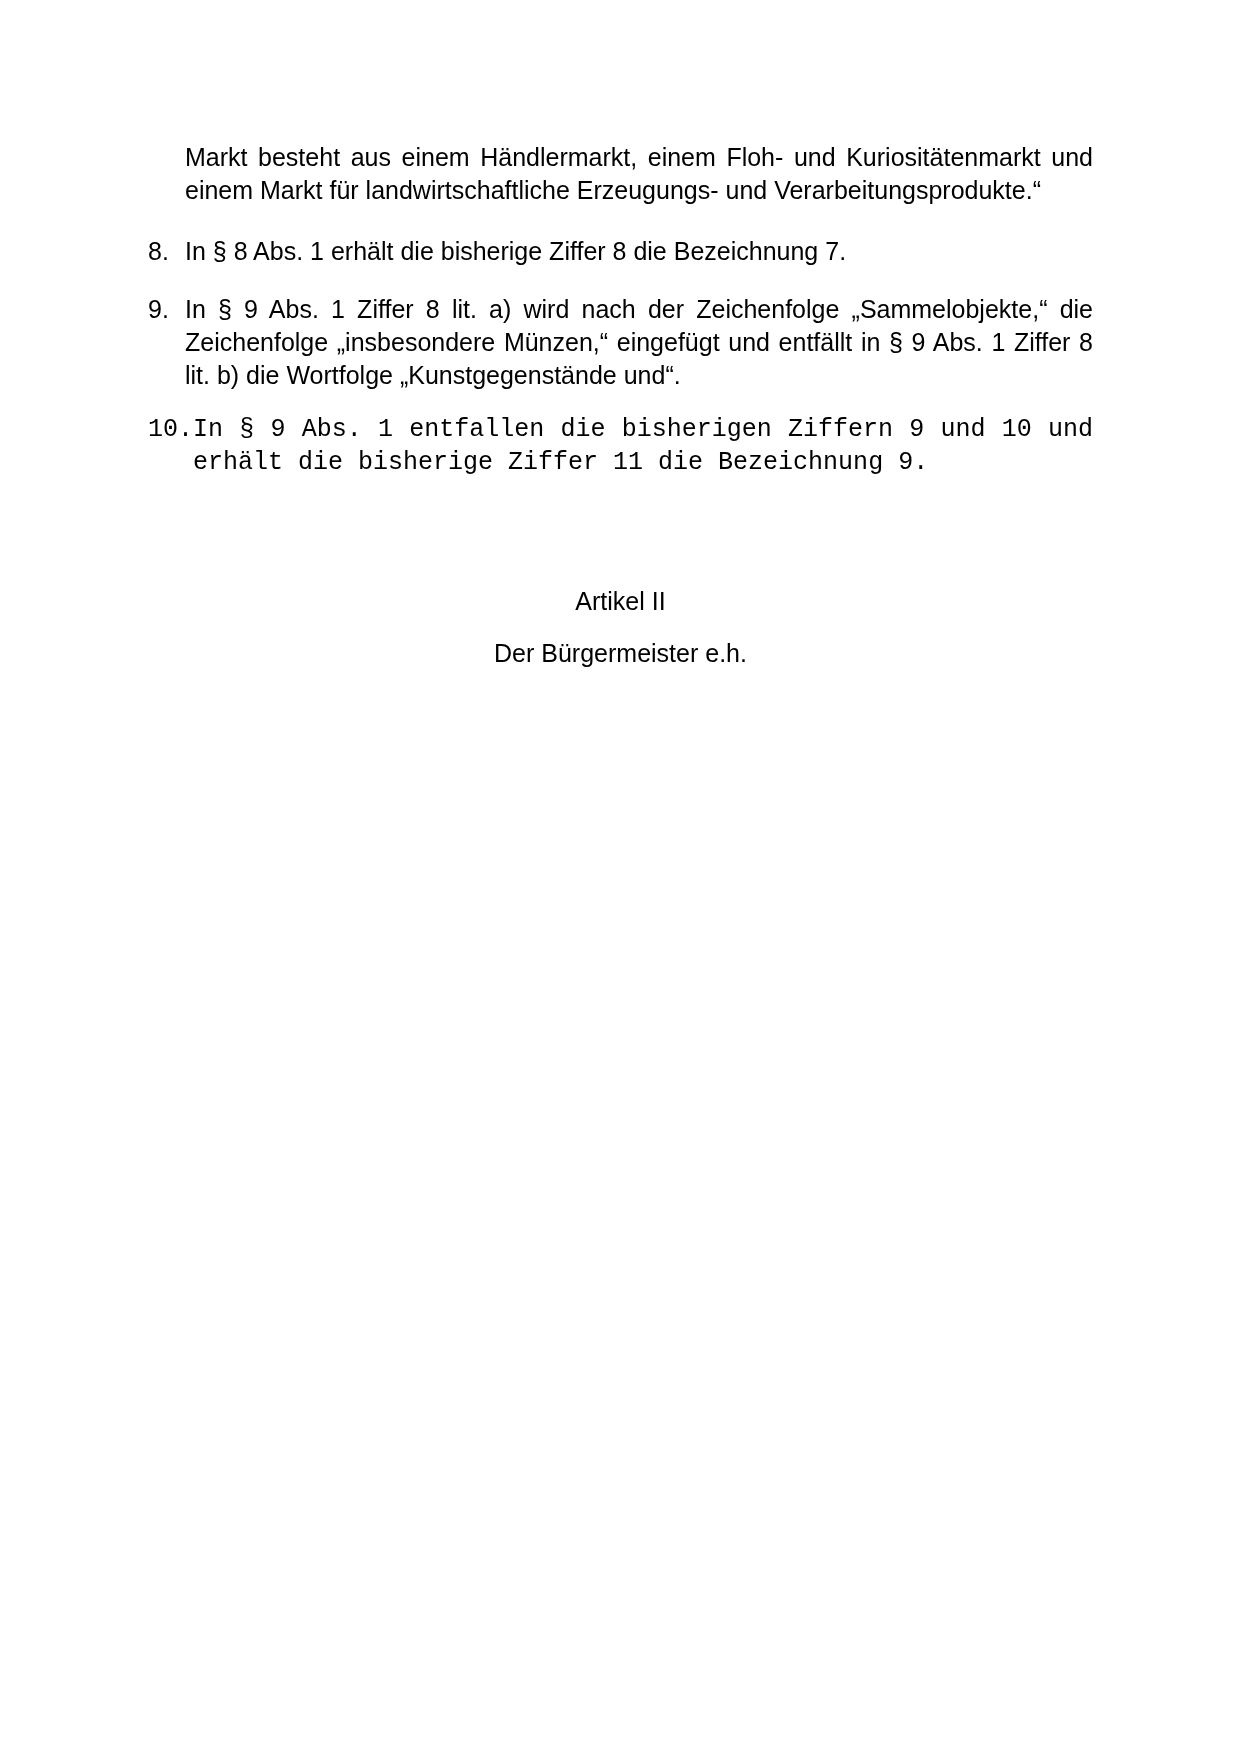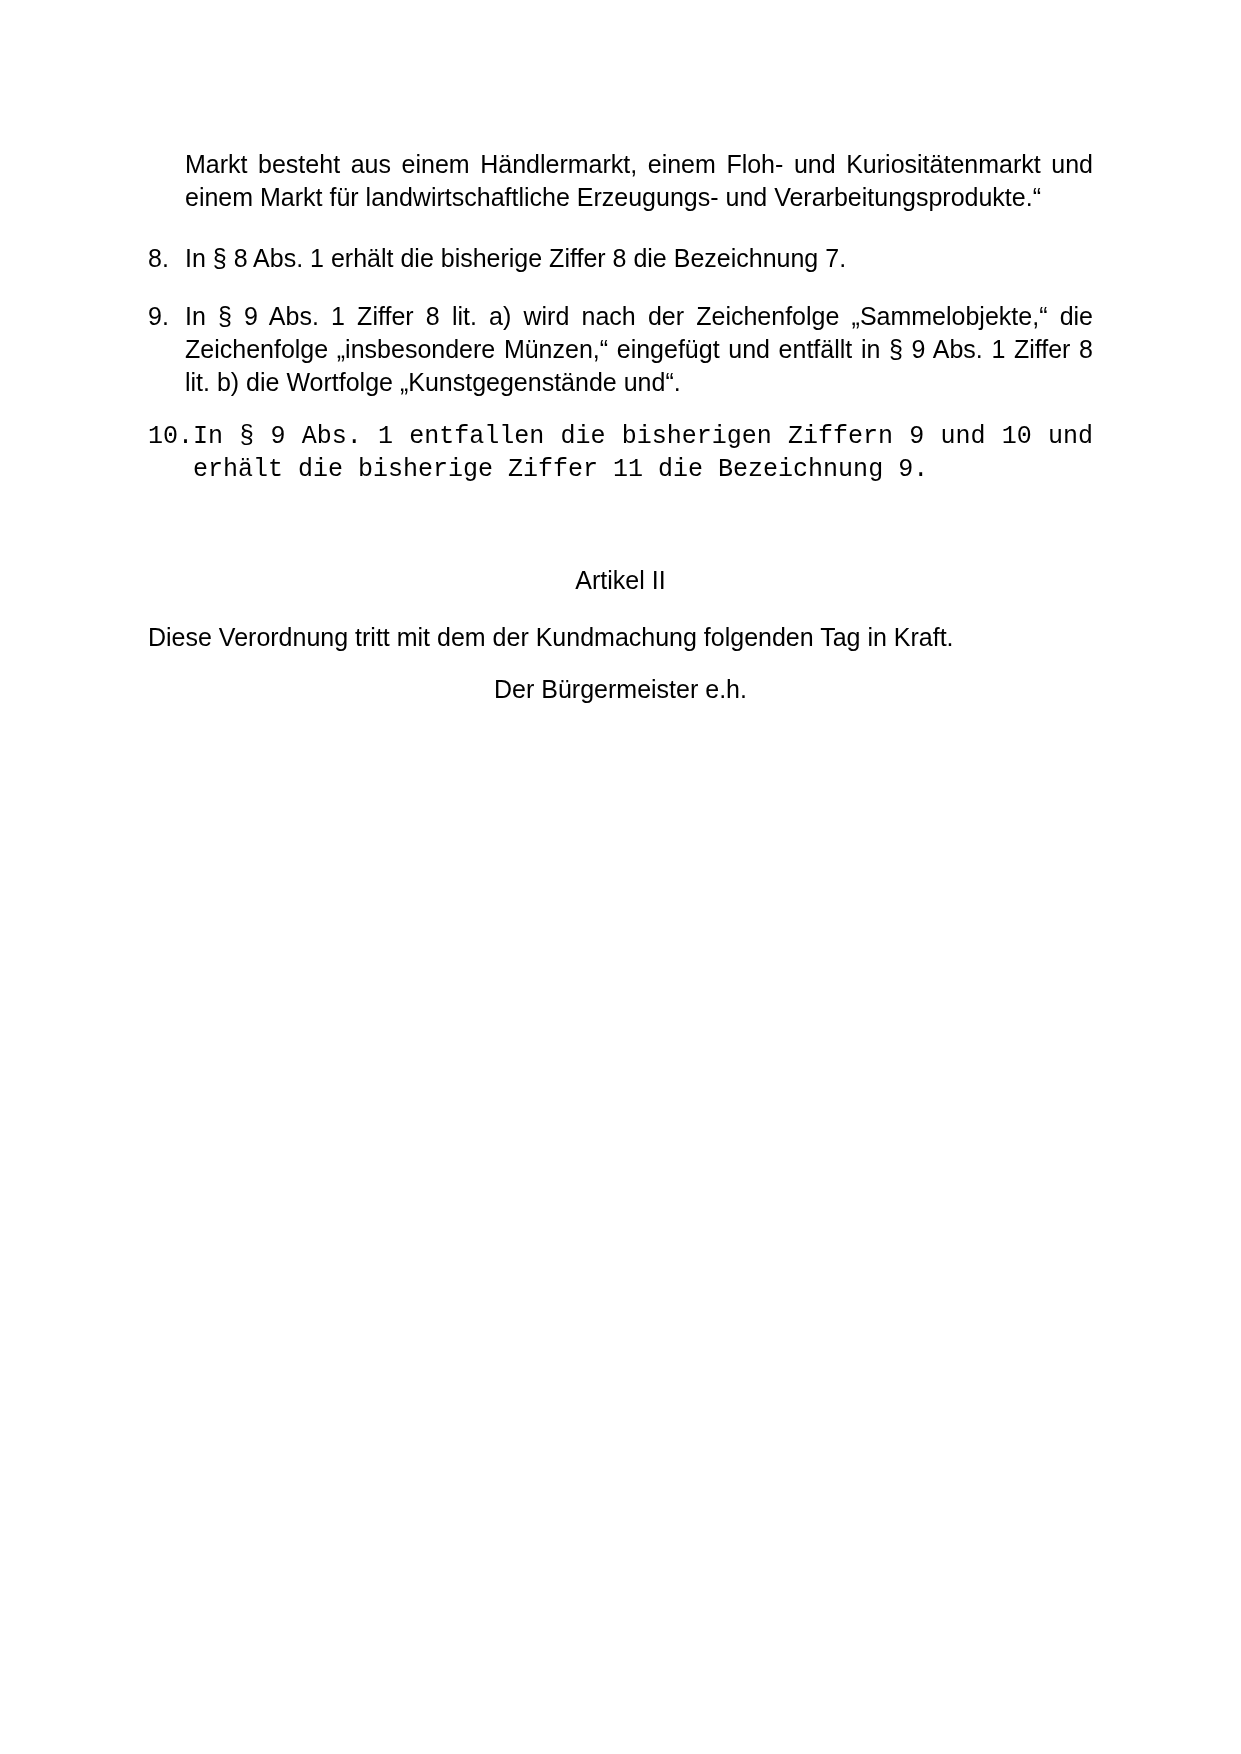--- a/index.html
+++ b/index.html
@@ -12,21 +12,21 @@
     background: #ffffff;
     color: #000000;
     font-family: "Liberation Sans", "DejaVu Sans", sans-serif;
     font-size: 25px;
     line-height: 33px;
     overflow: hidden;
   }
   .content {
     position: absolute;
     left: 148px;
-    top: 148px;
+    top: 141px;
     width: 945px;
   }
   .intro-paragraph {
     margin-left: 37px;
     text-align: justify;
   }
   .list-item {
     display: flex;
     text-align: justify;
   }
@@ -35,21 +35,21 @@
     text-align: left;
   }
   .list-item .body {
     flex: 1 1 auto;
     text-align: justify;
   }
   .item-8  { margin-top: 28px; }
   .item-9  { margin-top: 25px; }
   .item-10 { margin-top: 21px; font-family: Liberation Mono, monospace; }
   .article-heading {
-    margin-top: 78px;
+    margin-top: 106px;
     text-align: center;
   }
   .effective-clause {
     margin-top: 24px;
     text-align: left;
   }
   .sig-line1 {
     margin-top: 54px;
     text-align: center;
   }
@@ -76,19 +76,18 @@
       <span class="body">In § 9 Abs. 1 Ziffer 8 lit. a) wird nach der Zeichenfolge „Sammelobjekte,“ die Zeichenfolge „insbesondere Münzen,“ eingefügt und entfällt in § 9 Abs. 1 Ziffer 8 lit. b) die Wortfolge „Kunstgegenstände und“.</span>
     </div>
 
     <div class="list-item item-10">
       <span class="num">10.</span>
       <span class="body">In § 9 Abs. 1 entfallen die bisherigen Ziffern 9 und 10 und erhält die bisherige Ziffer 11 die Bezeichnung 9.</span>
     </div>
 
     <p class="article-heading">Artikel II</p>
 
-    <p class="effective-clause">Diese Verordnung tritt mit dem der Kundmachung folgenden Tag in Kraft.</p>
 
 
     <p class="sig-line2">Der Bürgermeister e.h.</p>
 
   </div>
 </div>
 
 </body></html>

